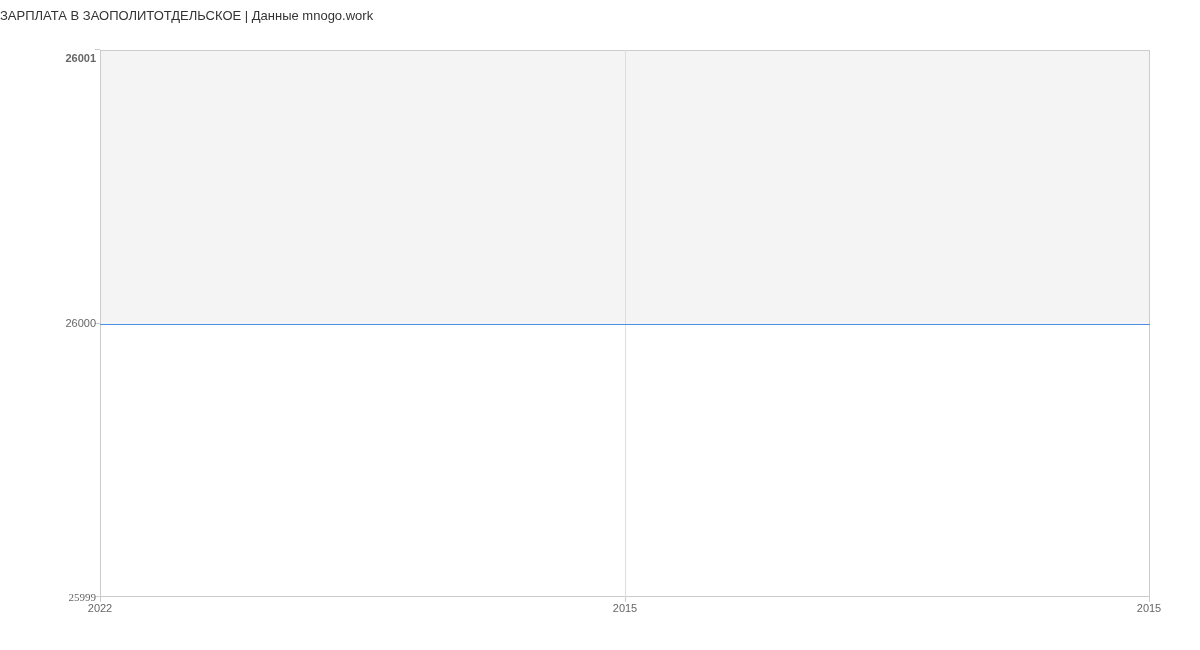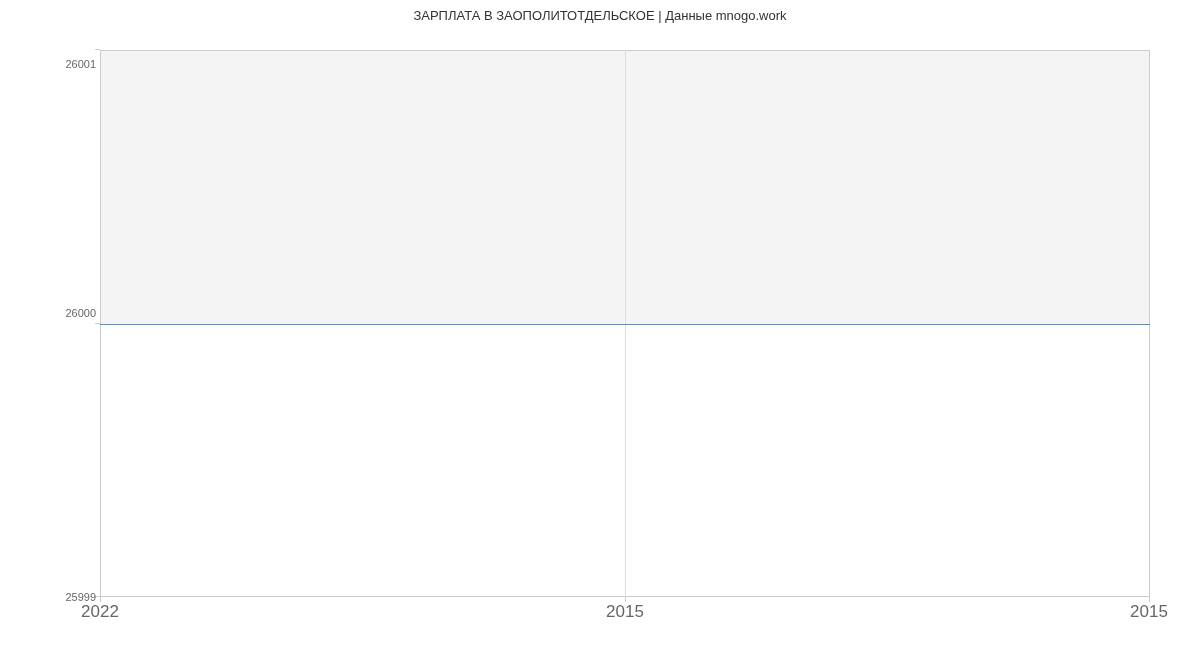--- a/index.html
+++ b/index.html
@@ -15,21 +15,20 @@
   .chart-wrap {
     position: relative;
     width: 1200px;
     height: 650px;
   }
   .title {
     position: absolute;
     top: 8px;
     left: 0;
     width: 1200px;
-    text-align: center;
     font-size: 13px;
     color: #333;
   }
   .plot-area {
     position: absolute;
     left: 100px;
     top: 50px;
     width: 1050px;
     height: 547px;
     box-sizing: border-box;
@@ -76,21 +75,21 @@
     position: absolute;
     right: 1104px;
     font-size: 11px;
     color: #666;
     transform: translateY(-50%);
     white-space: nowrap;
   }
   .x-tick {
     position: absolute;
     top: 602px;
-    font-size: 17px;
+    font-size: 11px;
     color: #666;
     transform: translateX(-50%);
     white-space: nowrap;
   }
   .tick-mark-y {
     position: absolute;
     width: 5px;
     height: 1px;
     background: #ccc;
     right: 1100px;
@@ -113,23 +112,23 @@
     <div class="plot-fill"></div>
     <div class="plot-border-bottom"></div>
     <div class="center-grid"></div>
     <div class="data-line"></div>
   </div>
 
   <div class="tick-mark-y" style="top:49px;"></div>
   <div class="tick-mark-y" style="top:323px;"></div>
   <div class="tick-mark-y" style="top:596px;"></div>
 
-  <div class="y-tick" style="top:64px;">26001</div>
-  <div class="y-tick" style="top:313px;">26000</div>
-  <div class="y-tick" style="top:597px;">25999</div>
+  <div class="y-tick" style="top:58px;font-weight:bold;">26001</div>
+  <div class="y-tick" style="top:323px;">26000</div>
+  <div class="y-tick" style="top:597px;font-family:Liberation Serif, serif;">25999</div>
 
   <div class="tick-mark-x" style="left:100px;"></div>
   <div class="tick-mark-x" style="left:625px;"></div>
   <div class="tick-mark-x" style="left:1149px;"></div>
 
   <div class="x-tick" style="left:100px;">2022</div>
   <div class="x-tick" style="left:625px;">2015</div>
   <div class="x-tick" style="left:1149px;">2015</div>
 </div>
 

